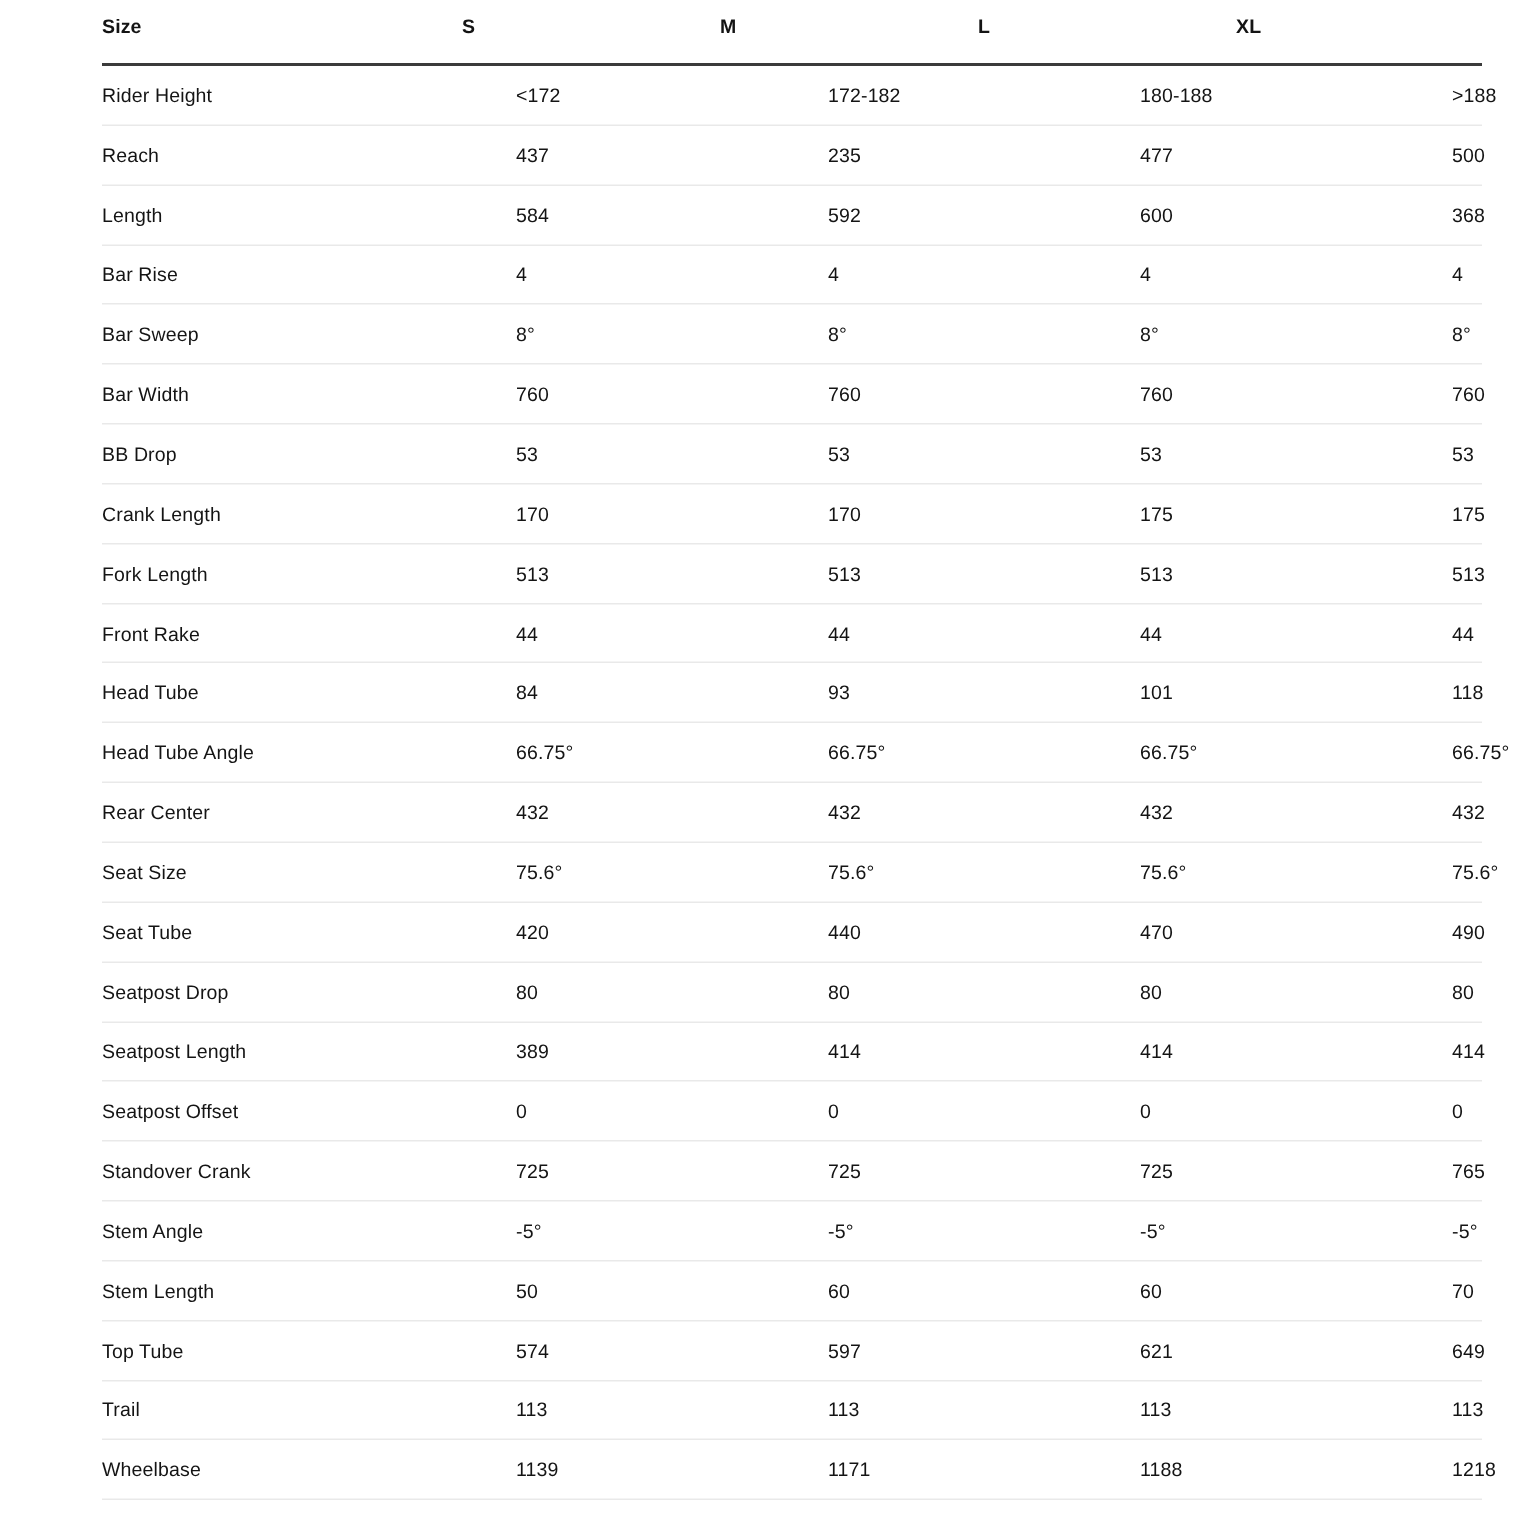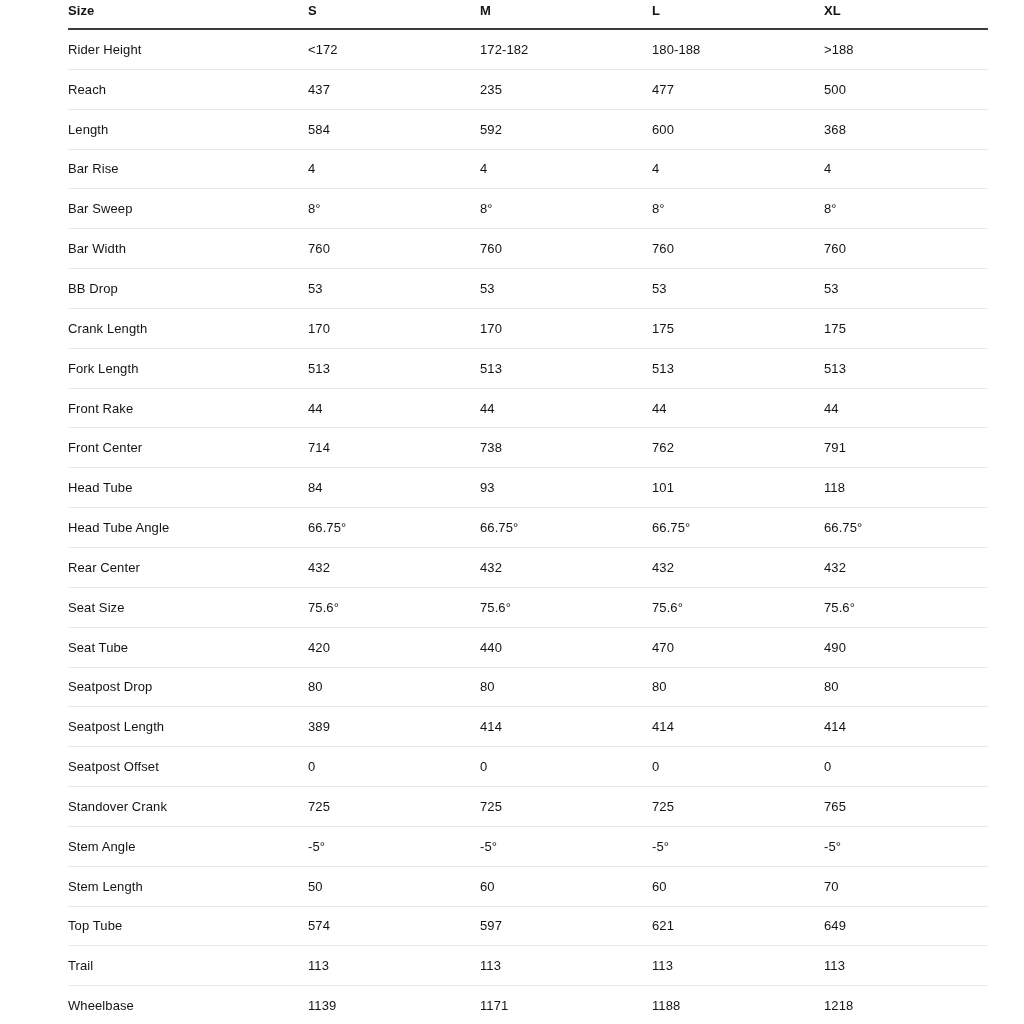--- a/index.html
+++ b/index.html
@@ -14,30 +14,31 @@
   .geo-table {
     margin-left: 68px;
     width: 920px;
   }
   .geo-row {
     display: grid;
     grid-template-columns: 240px 172px 172px 172px 1fr;
     align-items: center;
   }
   .geo-head {
-    height: 30px;
+    height: 44px;
     border-bottom: 2px solid #3b3b3b;
     font-weight: 700;
   }
   .geo-head .cell {
     padding-bottom: 7px;
   }
   .geo-body .geo-row {
     height: 39.85px;
     border-bottom: 1px solid #e9e9e9;
+    gap: 36px;
   }
   .cell {
     font-size: 13px;
     letter-spacing: 0.1px;
     white-space: nowrap;
     text-align: left;
   }
 </style>
 </head>
 <body>
@@ -126,27 +127,20 @@
     </div>
 
     <div class="geo-row">
       <div class="cell">Front Rake</div>
       <div class="cell">44</div>
       <div class="cell">44</div>
       <div class="cell">44</div>
       <div class="cell">44</div>
     </div>
 
-    <div class="geo-row">
-      <div class="cell">Front Center</div>
-      <div class="cell">714</div>
-      <div class="cell">738</div>
-      <div class="cell">762</div>
-      <div class="cell">791</div>
-    </div>
 
     <div class="geo-row">
       <div class="cell">Head Tube</div>
       <div class="cell">84</div>
       <div class="cell">93</div>
       <div class="cell">101</div>
       <div class="cell">118</div>
     </div>
 
     <div class="geo-row">

